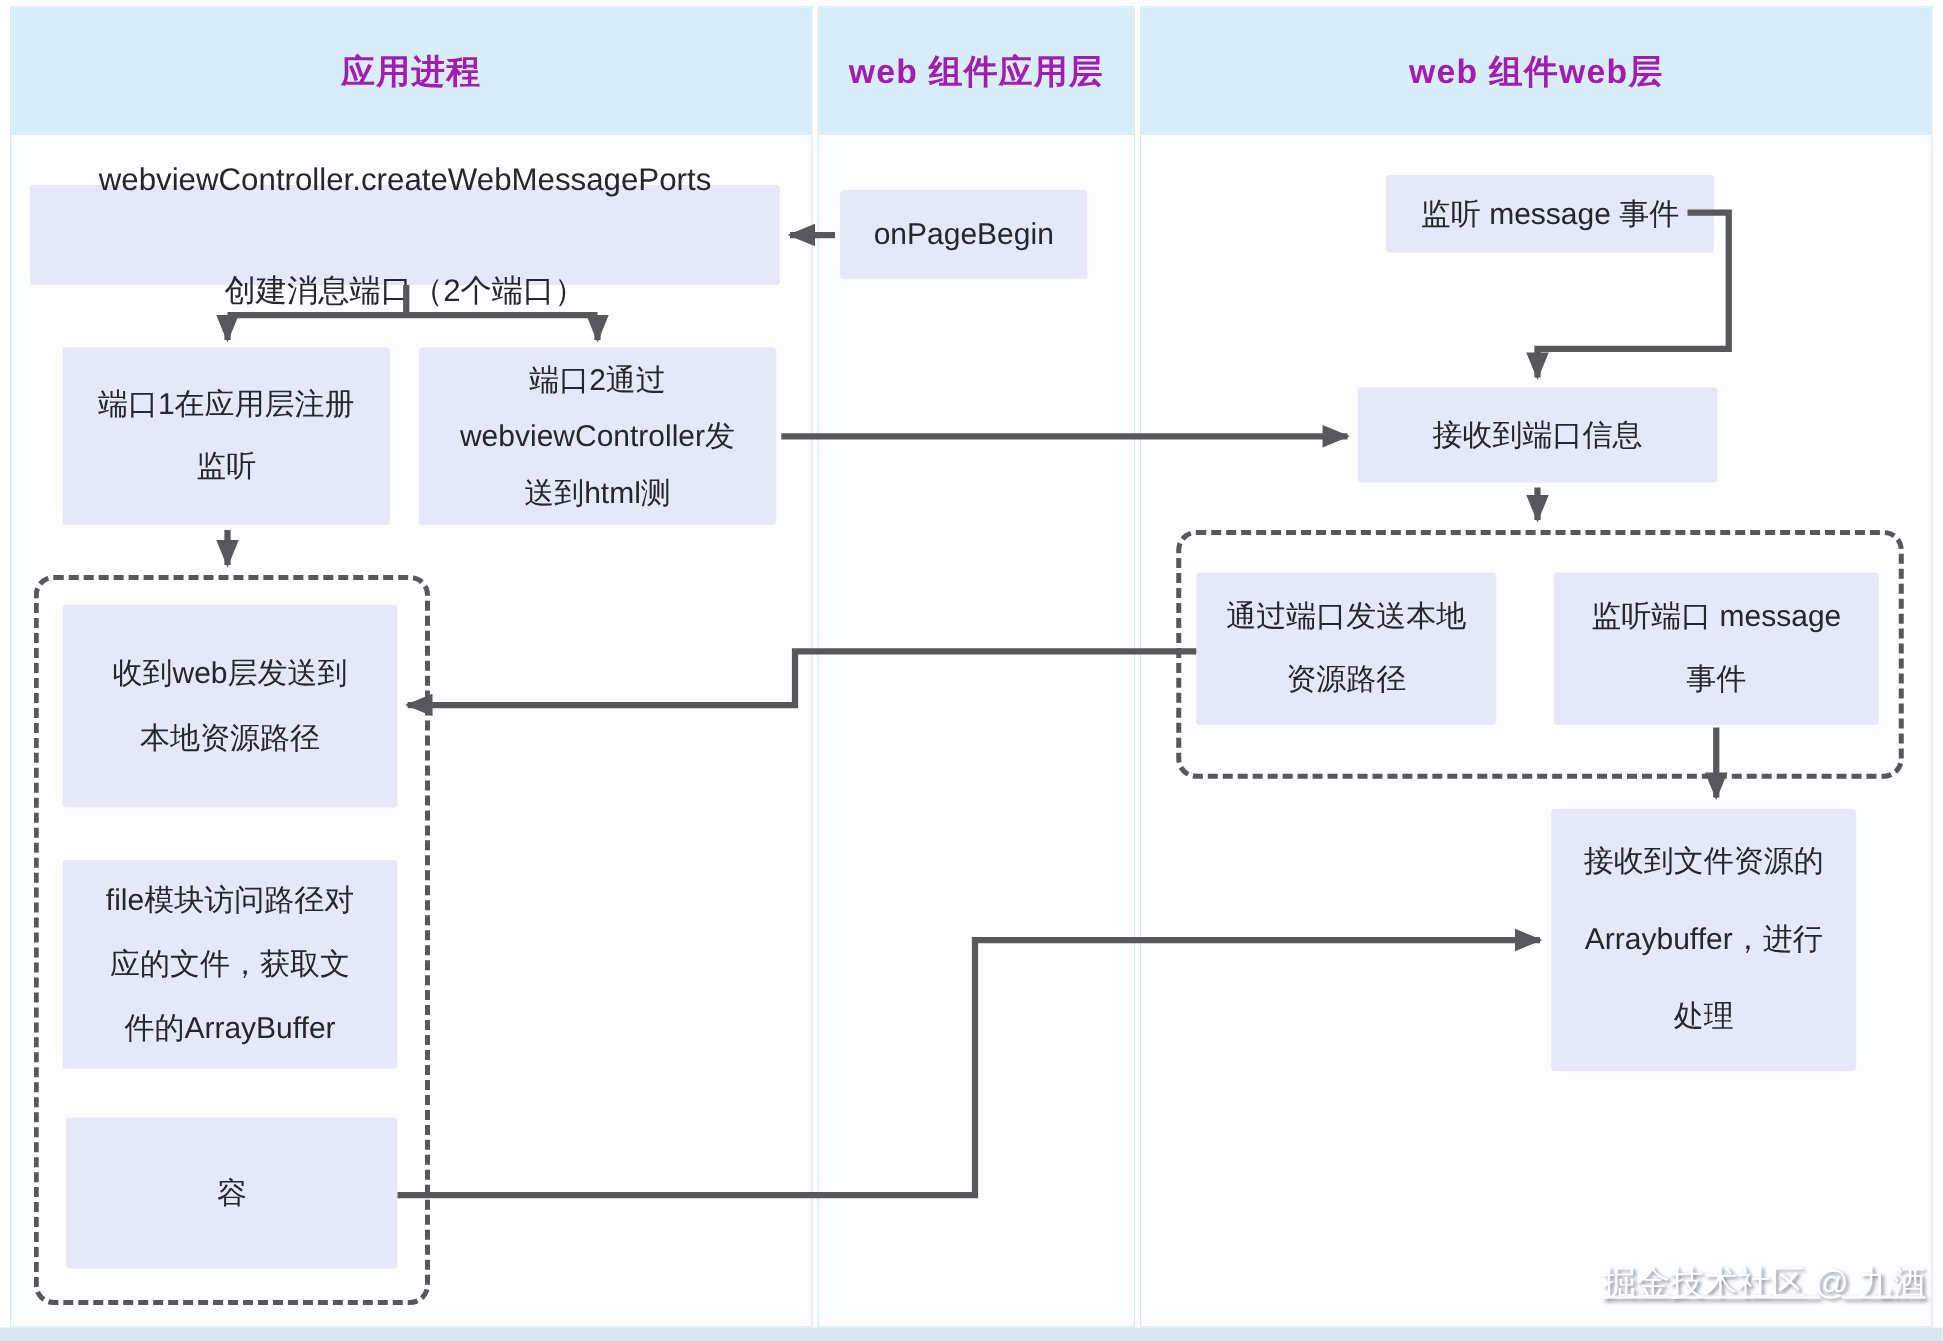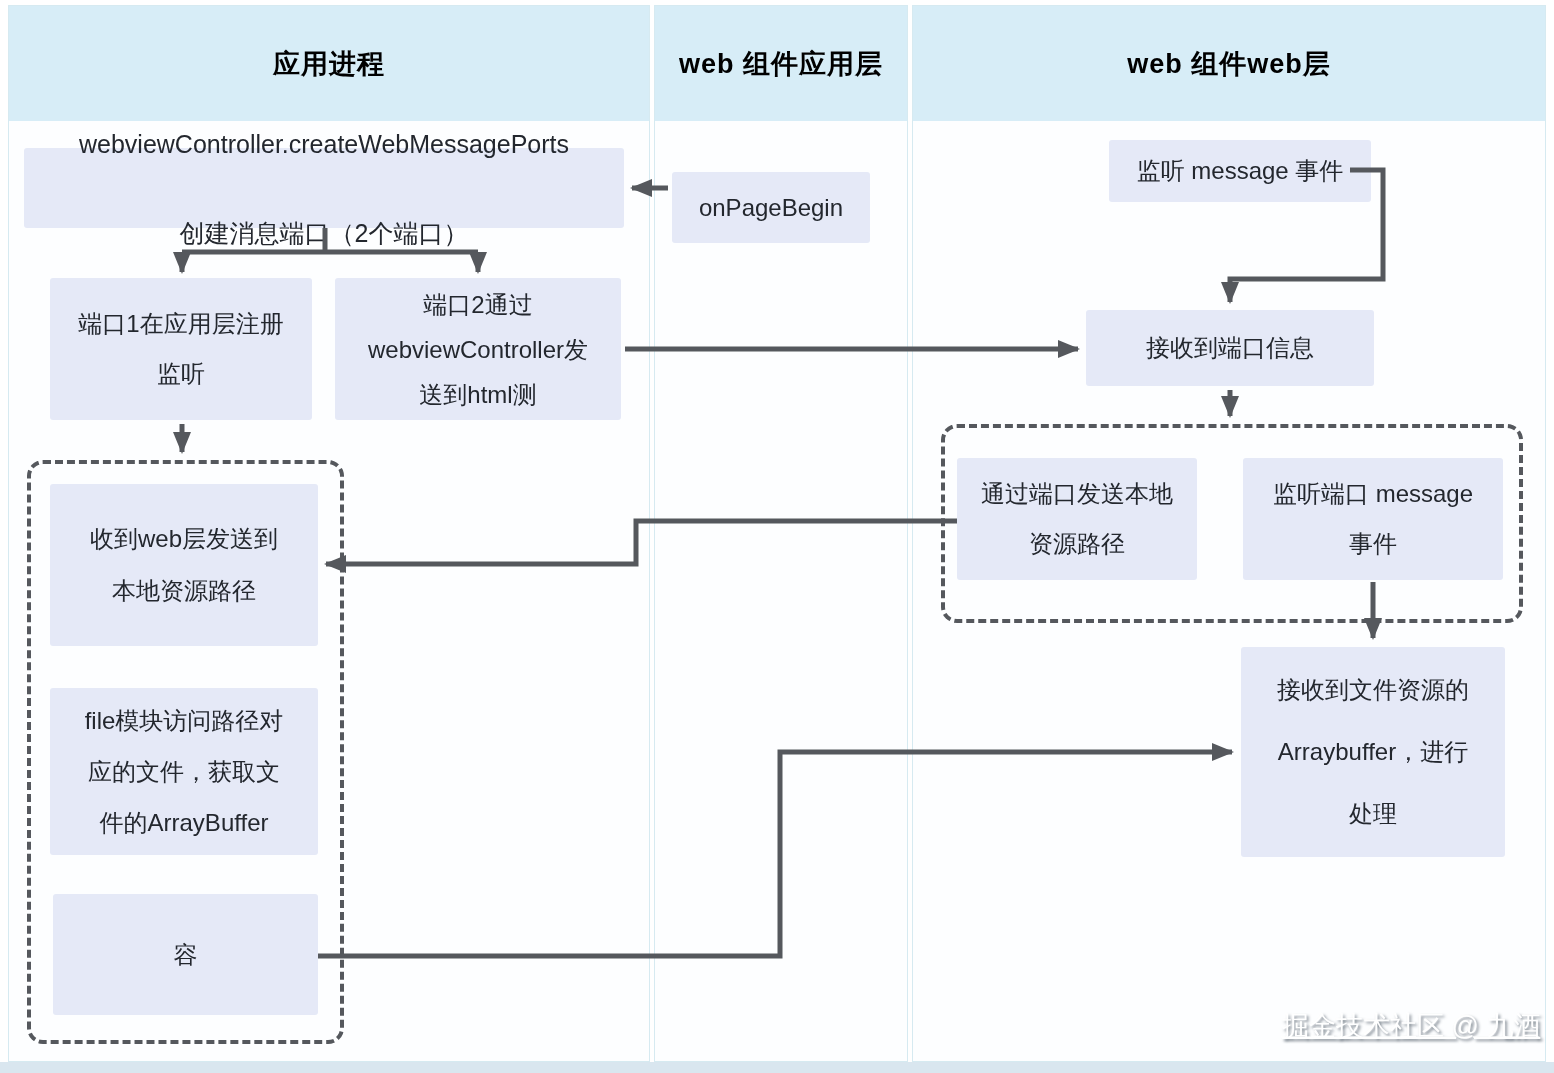--- a/index.html
+++ b/index.html
@@ -17,23 +17,23 @@
   }
   .lane{
     border:1px solid var(--lane_border,#d6eaf1);
     background:var(--lane_bg,#fdfeff);
     display:flex;flex-direction:column;box-sizing:border-box;
   }
   .lane-1{width:642px;}
   .lane-2{width:254px;}
   .lane-3{flex:1;text-align:right;}
   .lane-header{
-    height:115px;background:var(--header_bg,#d7edf7);
+    height:102px;background:var(--header_bg,#d7edf7);
     display:flex;align-items:center;justify-content:center;
-    font-size:27px;font-weight:bold;color:#000000;letter-spacing:1px;
+    font-size:27px;font-weight:bold;color:#a21caf;letter-spacing:1px;
   }
   .lane-body{flex:1;}
   .node{
     position:absolute;background:var(--node_bg,#e5e9f7);border-radius:3px;
     display:flex;flex-direction:column;align-items:center;justify-content:center;
     text-align:center;font-size:24px;color:var(--text_color,#23272e);
   }
   .node span{display:block;white-space:nowrap;}
   .lh42 span{line-height:42px;}
   .lh45 span{line-height:45px;}
@@ -99,39 +99,39 @@
   </div>
   <div class="node lh51" style="left:50px;top:688px;width:268px;height:167px;">
     <span>file模块访问路径对</span>
     <span>应的文件，获取文</span>
     <span>件的ArrayBuffer</span>
   </div>
   <div class="node lh46" style="left:53px;top:894px;width:265px;height:121px;">
     <span>容</span>
   </div>
 
-  <div class="node" style="left:672px;top:152px;width:198px;height:71px;margin-top:20px;">
+  <div class="node" style="left:672px;top:152px;width:198px;height:71px;">
     <span>onPageBegin</span>
   </div>
 
   <div class="node" style="left:1088px;top:140px;width:262px;height:62px;margin-left:21px;">
     <span>监听 message 事件</span>
   </div>
   <div class="node" style="left:1086px;top:310px;width:288px;height:76px;justify-content:center;">
     <span>接收到端口信息</span>
   </div>
   <div class="node lh50" style="left:957px;top:458px;width:240px;height:122px;align-items:center;">
     <span>通过端口发送本地</span>
     <span>资源路径</span>
   </div>
   <div class="node lh50" style="left:1243px;top:458px;width:260px;height:122px;">
     <span>监听端口 message</span>
     <span>事件</span>
   </div>
-  <div class="node lh62" style="left:1241px;top:647px;width:264px;height:210px;">
+  <div class="node lh62" style="left:1241px;top:647px;width:244px;height:210px;">
     <span>接收到文件资源的</span>
     <span>Arraybuffer，进行</span>
     <span>处理</span>
   </div>
 
   <svg class="overlay" width="1554" height="1073" viewBox="0 0 1554 1073">
     <defs>
       <marker id="ah" markerUnits="userSpaceOnUse" markerWidth="24" markerHeight="20" refX="21" refY="10" orient="auto">
         <path d="M1,1 L23,10 L1,19 Z"></path>
       </marker>

